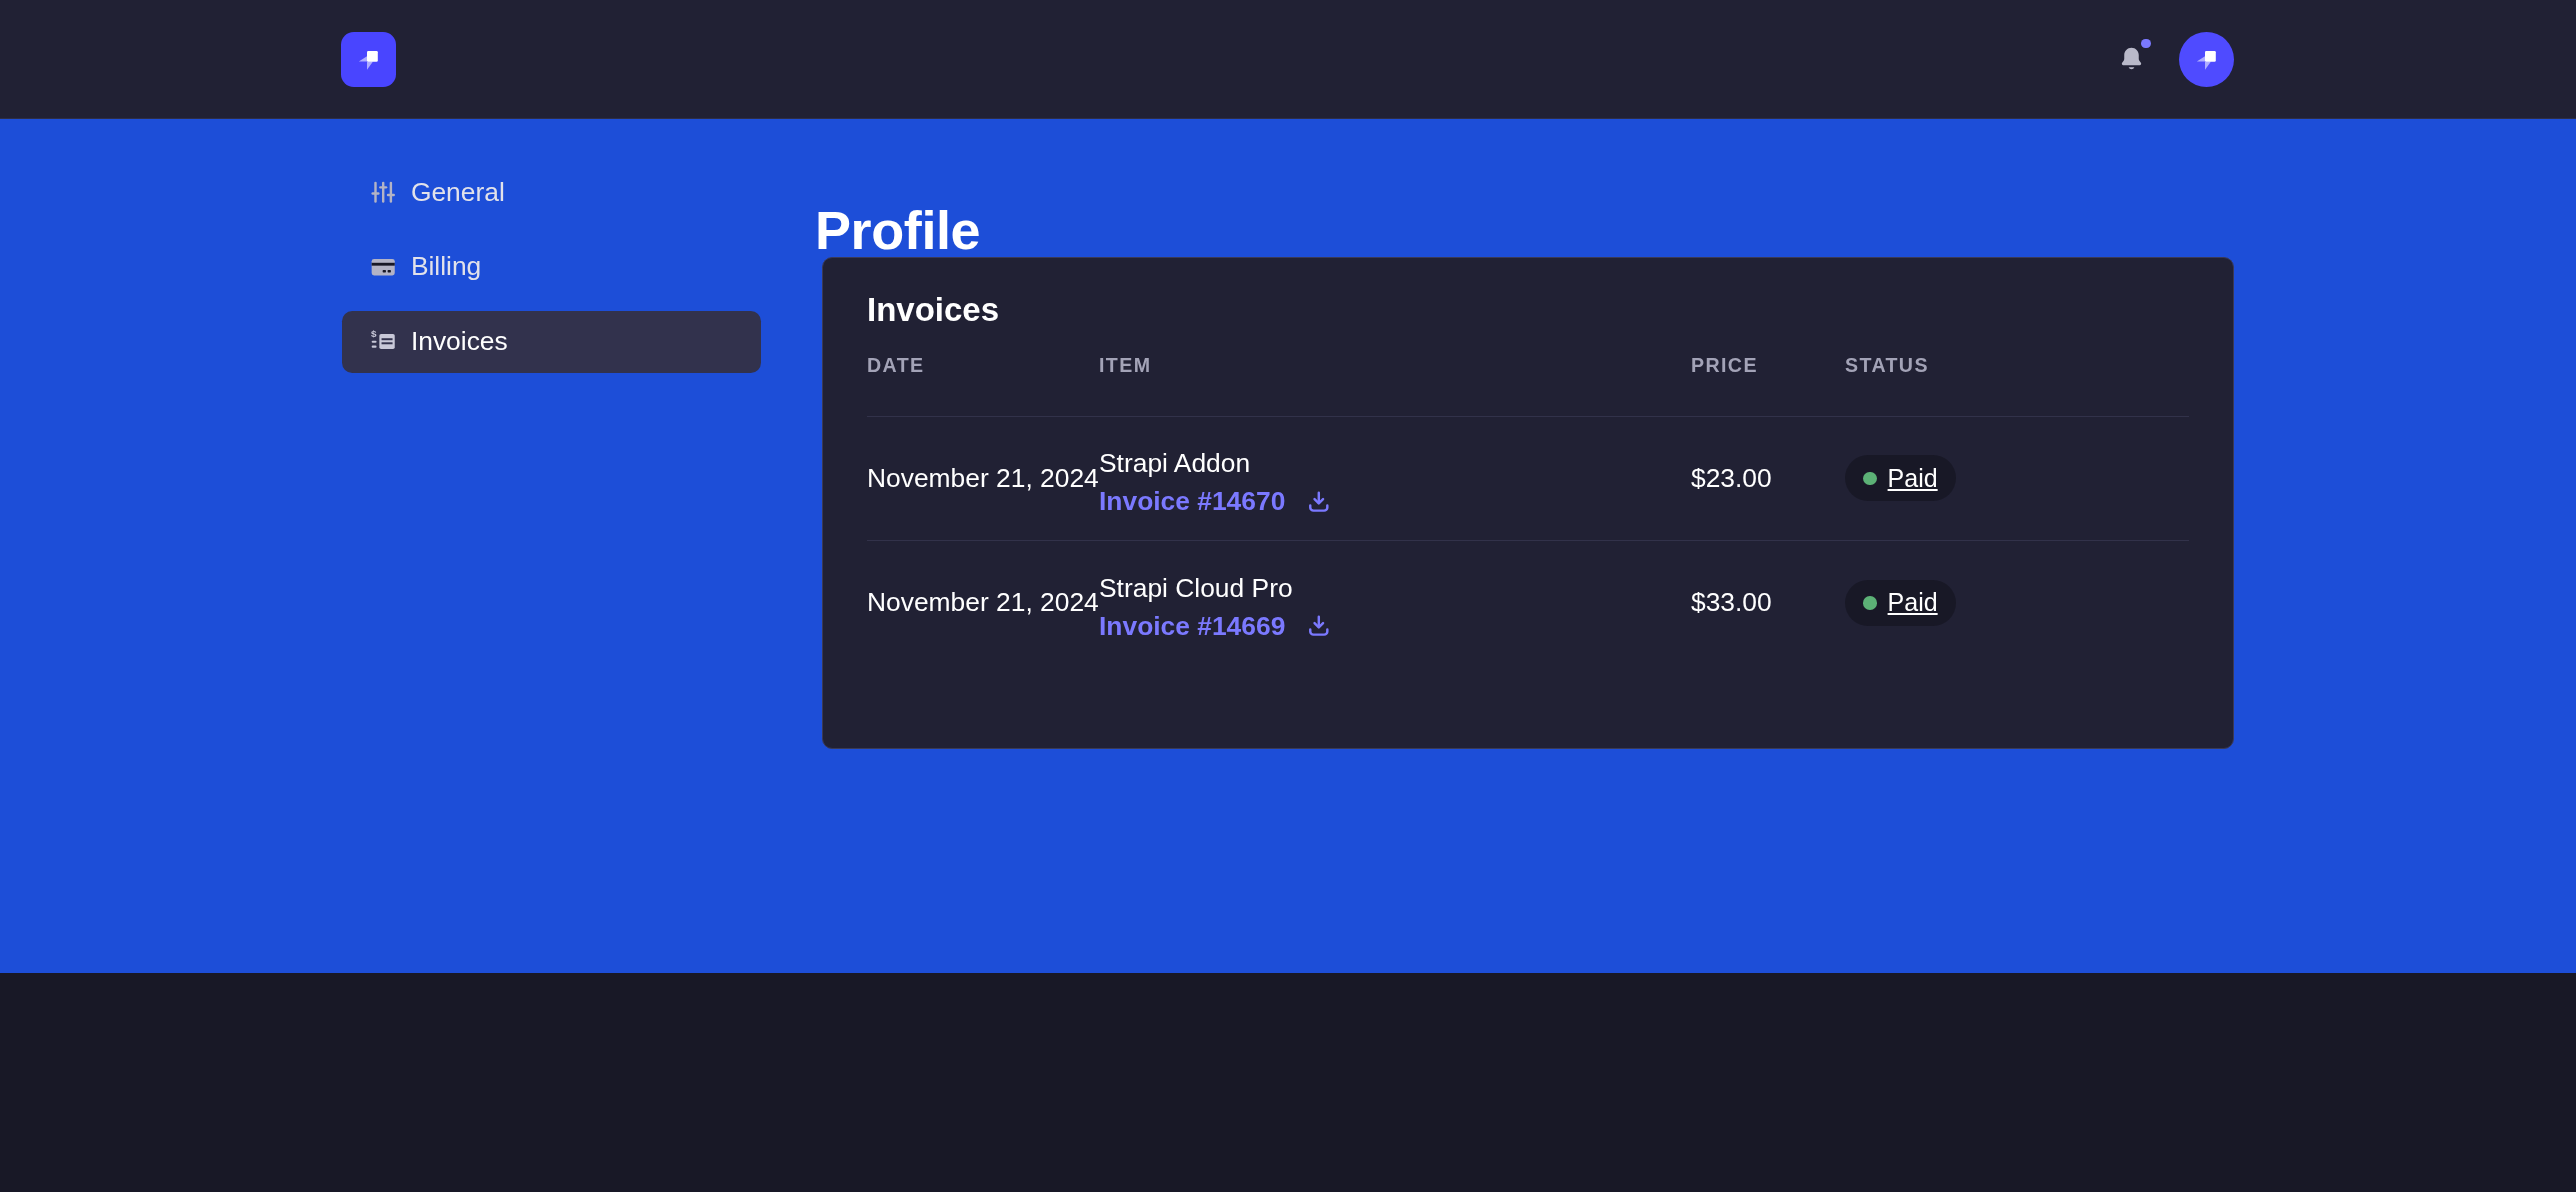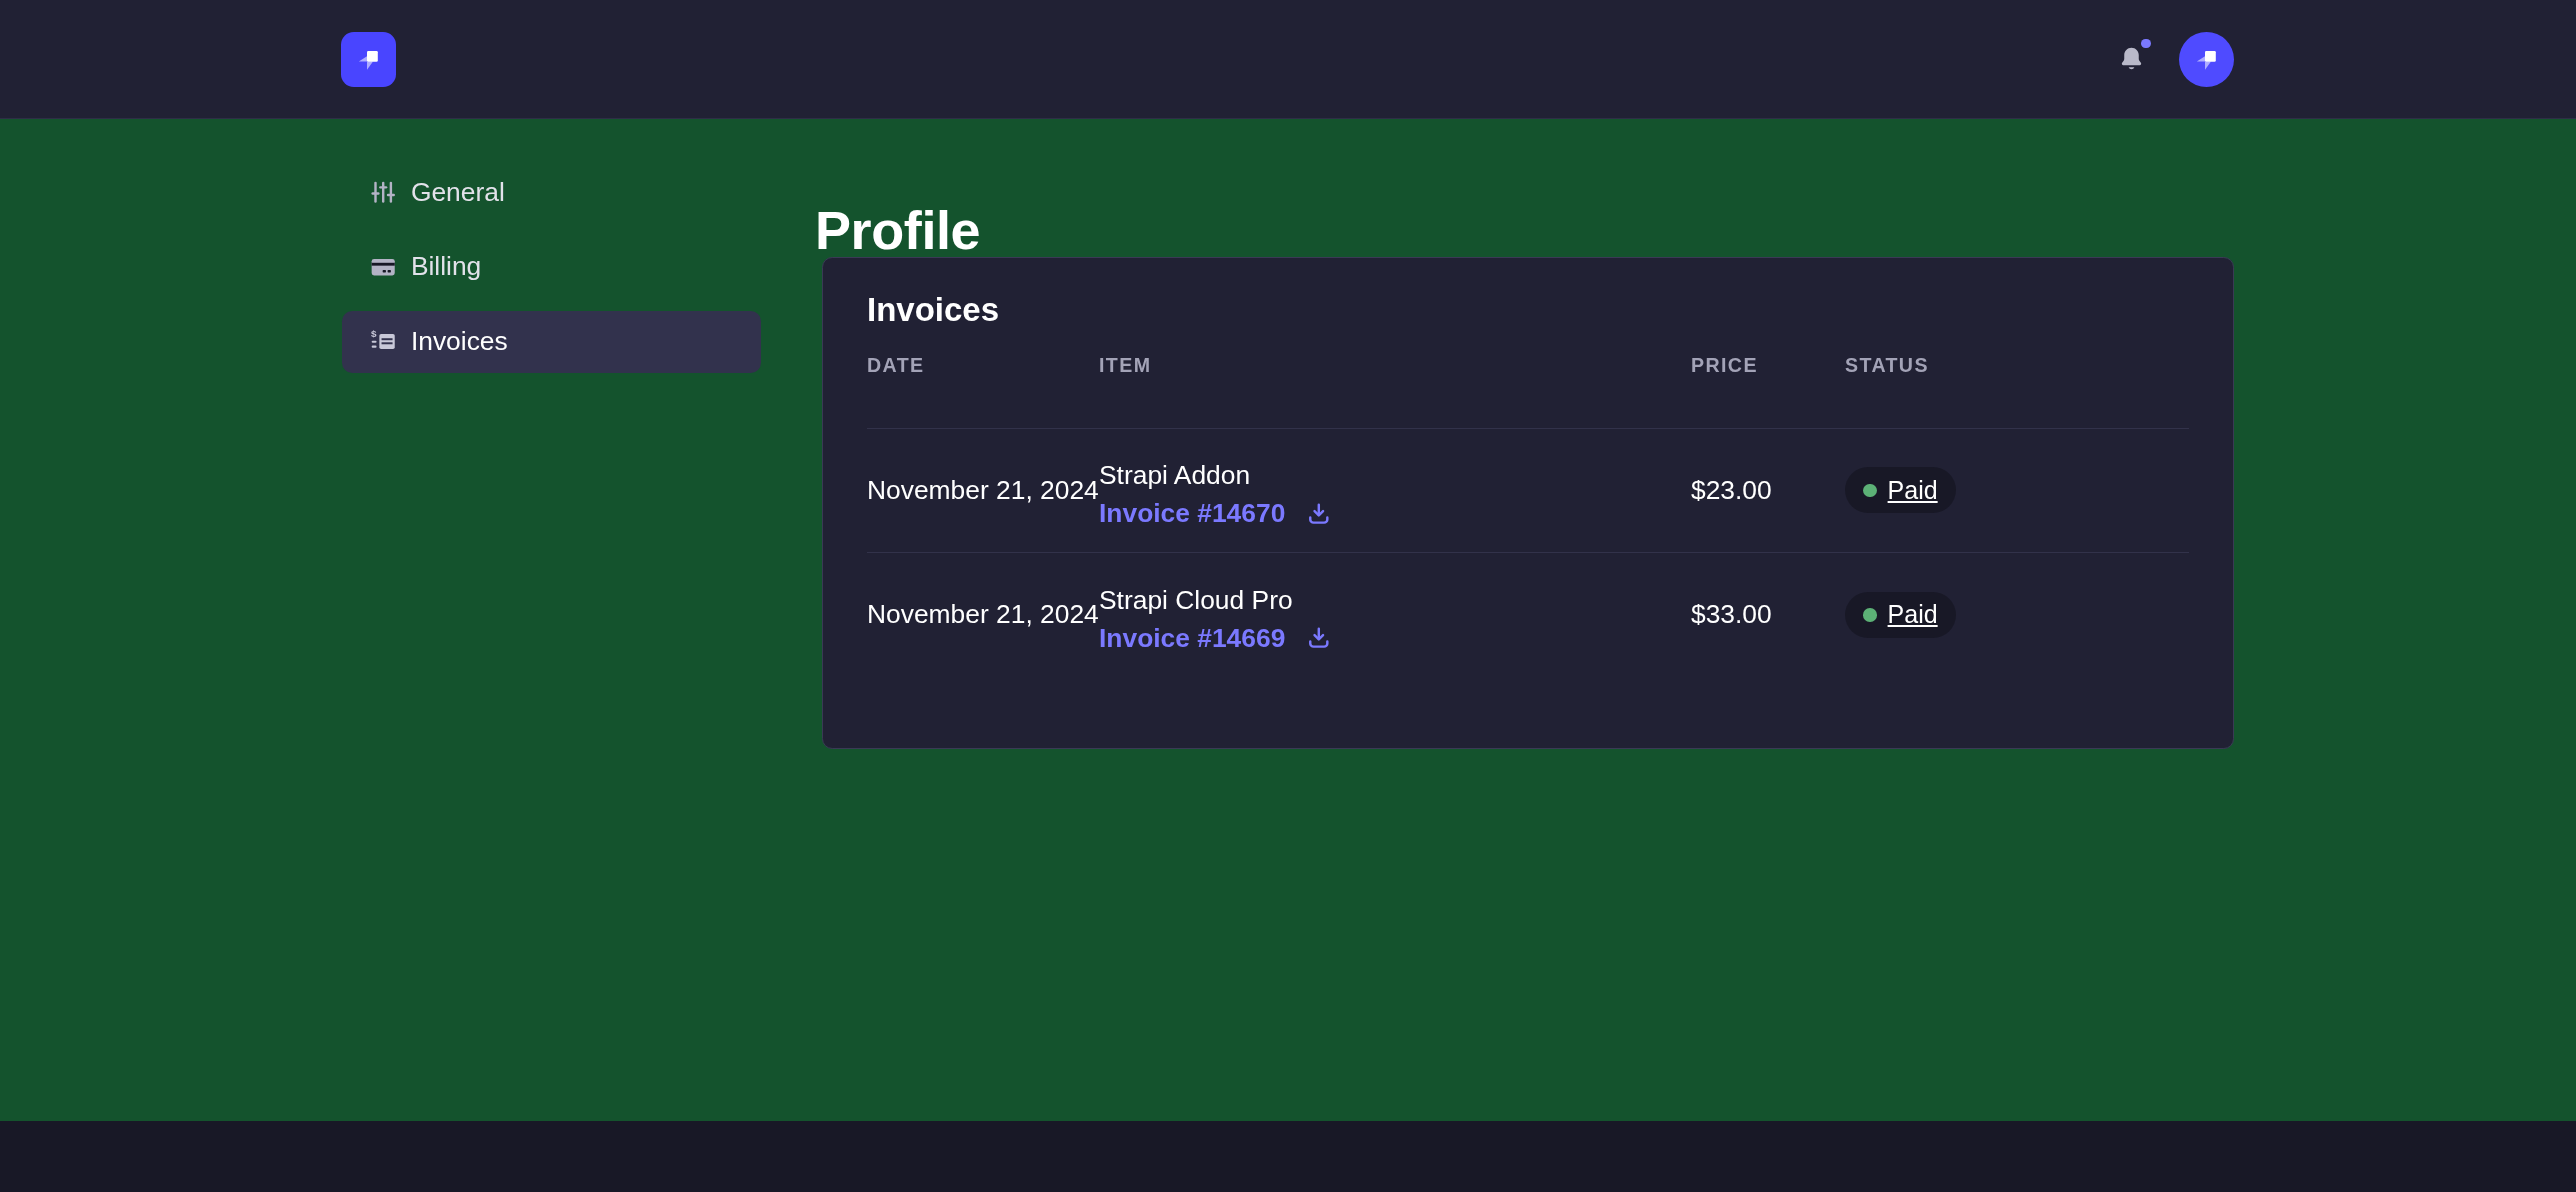--- a/index.html
+++ b/index.html
@@ -1,19 +1,19 @@
 <!DOCTYPE html>
 <html style="font-size:13.6px"><head>
 <meta charset="utf-8">
 <style>
   html, body { margin:0; padding:0; overflow:hidden; background:#181826; }
   * { box-sizing:border-box; }
   #app {
-    position:relative; width:2576px; height:1121px;
-    background:#14532d;
+    position:relative; width:2576px; height:973px;
+    background:#1d4ed8;
     font-family:"Liberation Sans", sans-serif;
     color:#ffffff;
   }
 
   
   .header {
     position:absolute; top:0; left:0; width:2576px; height:119px;
     background:#212134; border-bottom:1.7px solid #2e2e46;
     display:flex; align-items:center; justify-content:space-between;
     padding:0 342px 0 341px;
@@ -60,21 +60,21 @@
     background:#212134; border:1.7px solid #3a3a55; border-radius:10.2px;
     padding:0 44px;
   }
   .card-title { margin-top:32px; font-size:33px; font-weight:700; color:#ffffff; line-height:39px; }
 
   .thead, .trow {
     display:grid;
     grid-template-columns:232px 592px 154px 1fr;
     align-items:center;
   }
-  .thead { padding-bottom:52px; border-bottom:1.7px solid #32324a; }
+  .thead { padding-bottom:40px; border-bottom:1.7px solid #32324a; }
   .th {
     font-size:19.6px; font-weight:700; letter-spacing:1.4px;
     color:#a3a3b7; text-transform:uppercase; line-height:1;
   }
   .trow { height:124px; font-size:26.4px; color:#ffffff; }
   .trow.divided { border-bottom:1.7px solid #32324a; }
 
   .item-cell { display:flex; flex-direction:column; justify-content:center; }
   .item-name { font-size:26.4px; color:#ffffff; margin-bottom:7.7px; line-height:1.15;margin-top:8px; }
   .invoice-line {

